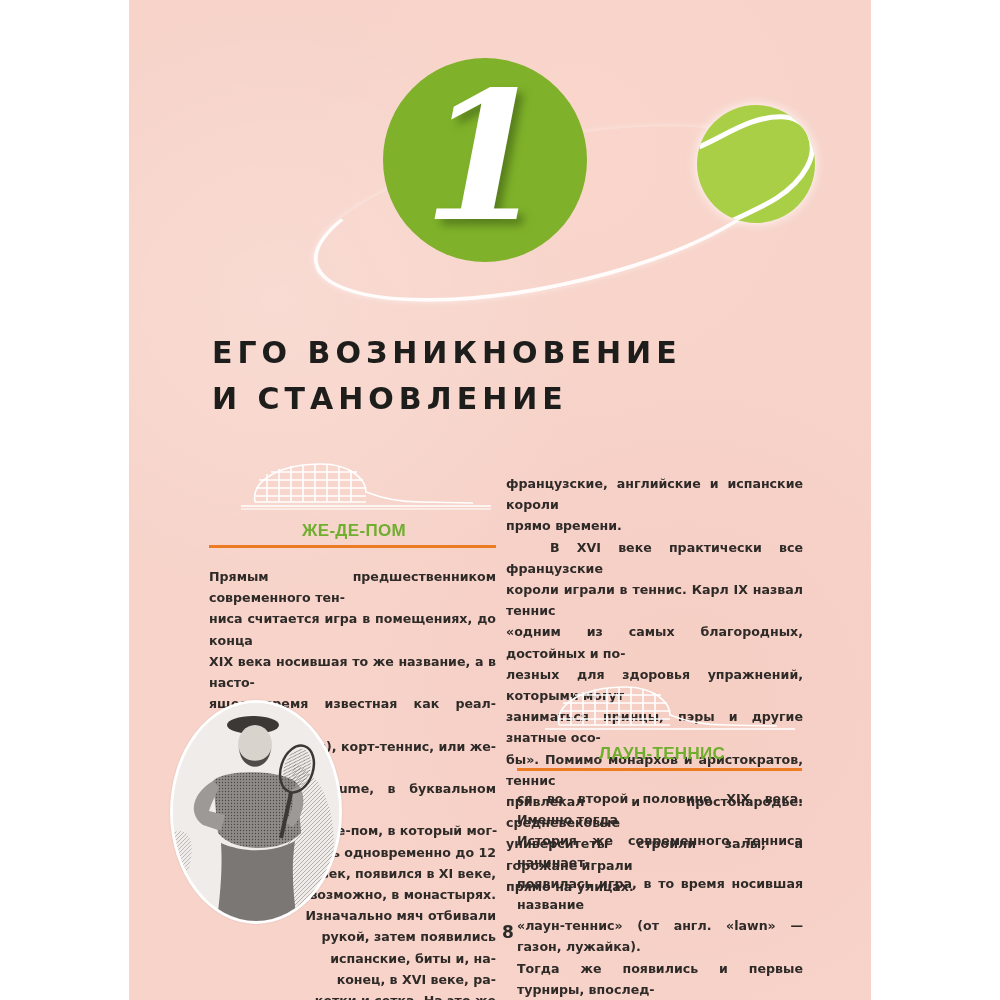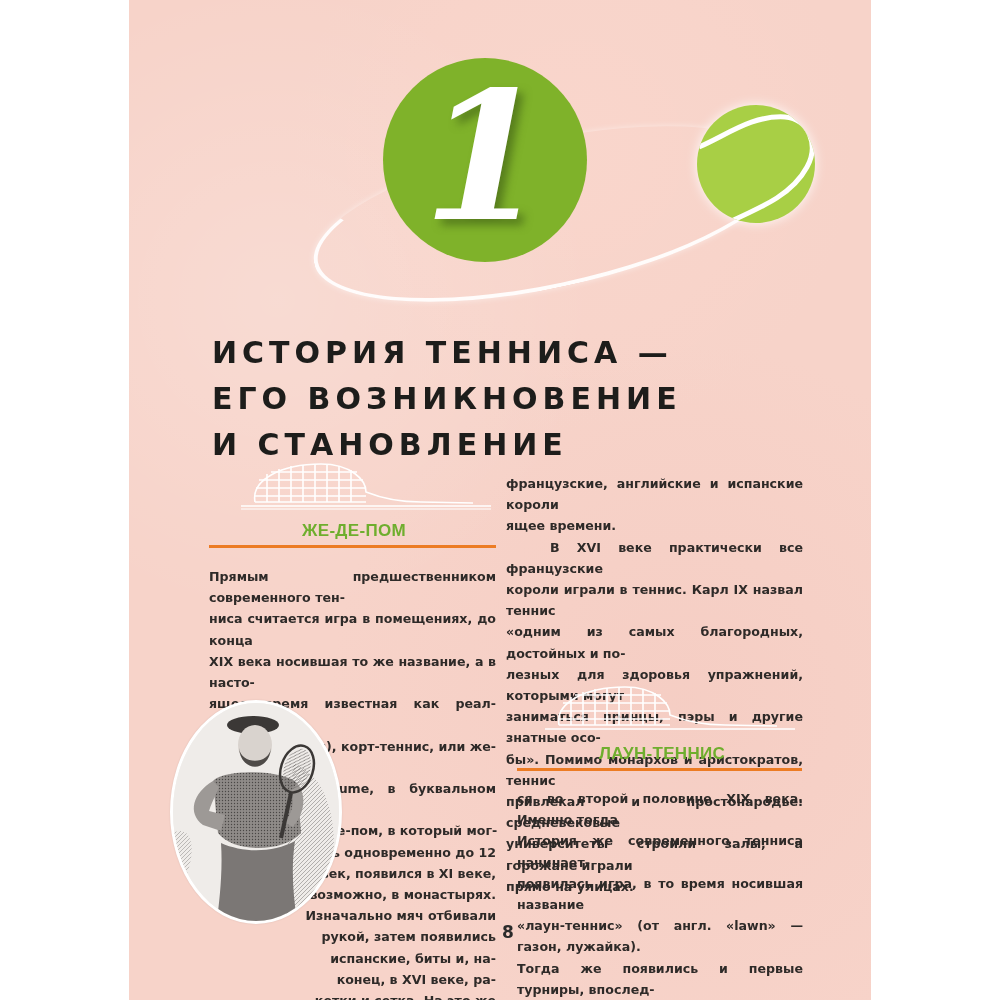--- a/index.html
+++ b/index.html
@@ -90,21 +90,20 @@
   <div class="chapter-circle">
     <span class="chapter-number">1</span>
   </div>
   <div class="tennis-ball">
     <svg width="118" height="118" viewBox="0 0 118 118">
       <path d="M2 42 C 30 30, 55 10, 88 12 C 112 14, 122 40, 110 62 C 96 88, 70 100, 30 118" fill="none" stroke="#ffffff" stroke-width="5"></path>
     </svg>
   </div>
 
   <div class="title" style="left:83px;">
-    <div>История тенниса —</div>
     <div>его возникновение</div>
     <div>и становление</div>
   </div>
 
   <svg class="racket" style="left:112px; top:460px;" width="250" height="50" viewBox="0 0 250 50">
     <g fill="none" stroke="#ffffff" stroke-width="1.6">
       <path d="M14 42 C 10 20, 40 4, 80 4 C 110 4, 125 20, 125 32 C 140 38, 160 42, 180 42 L 232 43"></path>
       <path d="M14 42 L 125 42"></path>
       <path d="M26 14 L26 42 M38 9 L38 42 M50 6 L50 42 M62 5 L62 42 M74 4 L74 42 M86 4 L86 42 M98 6 L98 42 M110 10 L110 42"></path>
       <path d="M18 20 L122 20 M15 28 L124 28 M14 36 L125 36 M30 12 L116 12"></path>
@@ -164,21 +163,21 @@
       <path d="M48 140 C 50 170, 46 200, 44 218 L 124 218 C 120 190, 118 165, 122 138 C 100 150, 70 150, 48 140 Z" fill="#7b7775"></path>
 
       <ellipse cx="124" cy="66" rx="16" ry="24" fill="none" stroke="#3b3836" stroke-width="2.5" transform="rotate(18 124 66)"></ellipse>
       <ellipse cx="124" cy="66" rx="13" ry="21" fill="url(#hatch)" transform="rotate(18 124 66)"></ellipse>
       <path d="M118 90 L 108 135" stroke="#3b3836" stroke-width="4"></path>
     </svg>
   </div>
 
   <div class="body-text" style="left:377px; top:473px; width:297px;">
     <div>французские, английские и испанские короли</div>
-    <div>ящее времени.</div>
+    <div>прямо времени.</div>
     <div class="indent">В XVI веке практически все французские</div>
     <div>короли играли в теннис. Карл IX назвал теннис</div>
     <div>«одним из самых благородных, достойных и по-</div>
     <div>лезных для здоровья упражнений, которыми могут</div>
     <div>заниматься принцы, пэры и другие знатные осо-</div>
     <div>бы». Помимо монархов и аристократов, теннис</div>
     <div>привлекал и простонародье: средневековые</div>
     <div>университеты строили залы, а горожане играли</div>
     <div>прямо на улицах.</div>
   </div>

